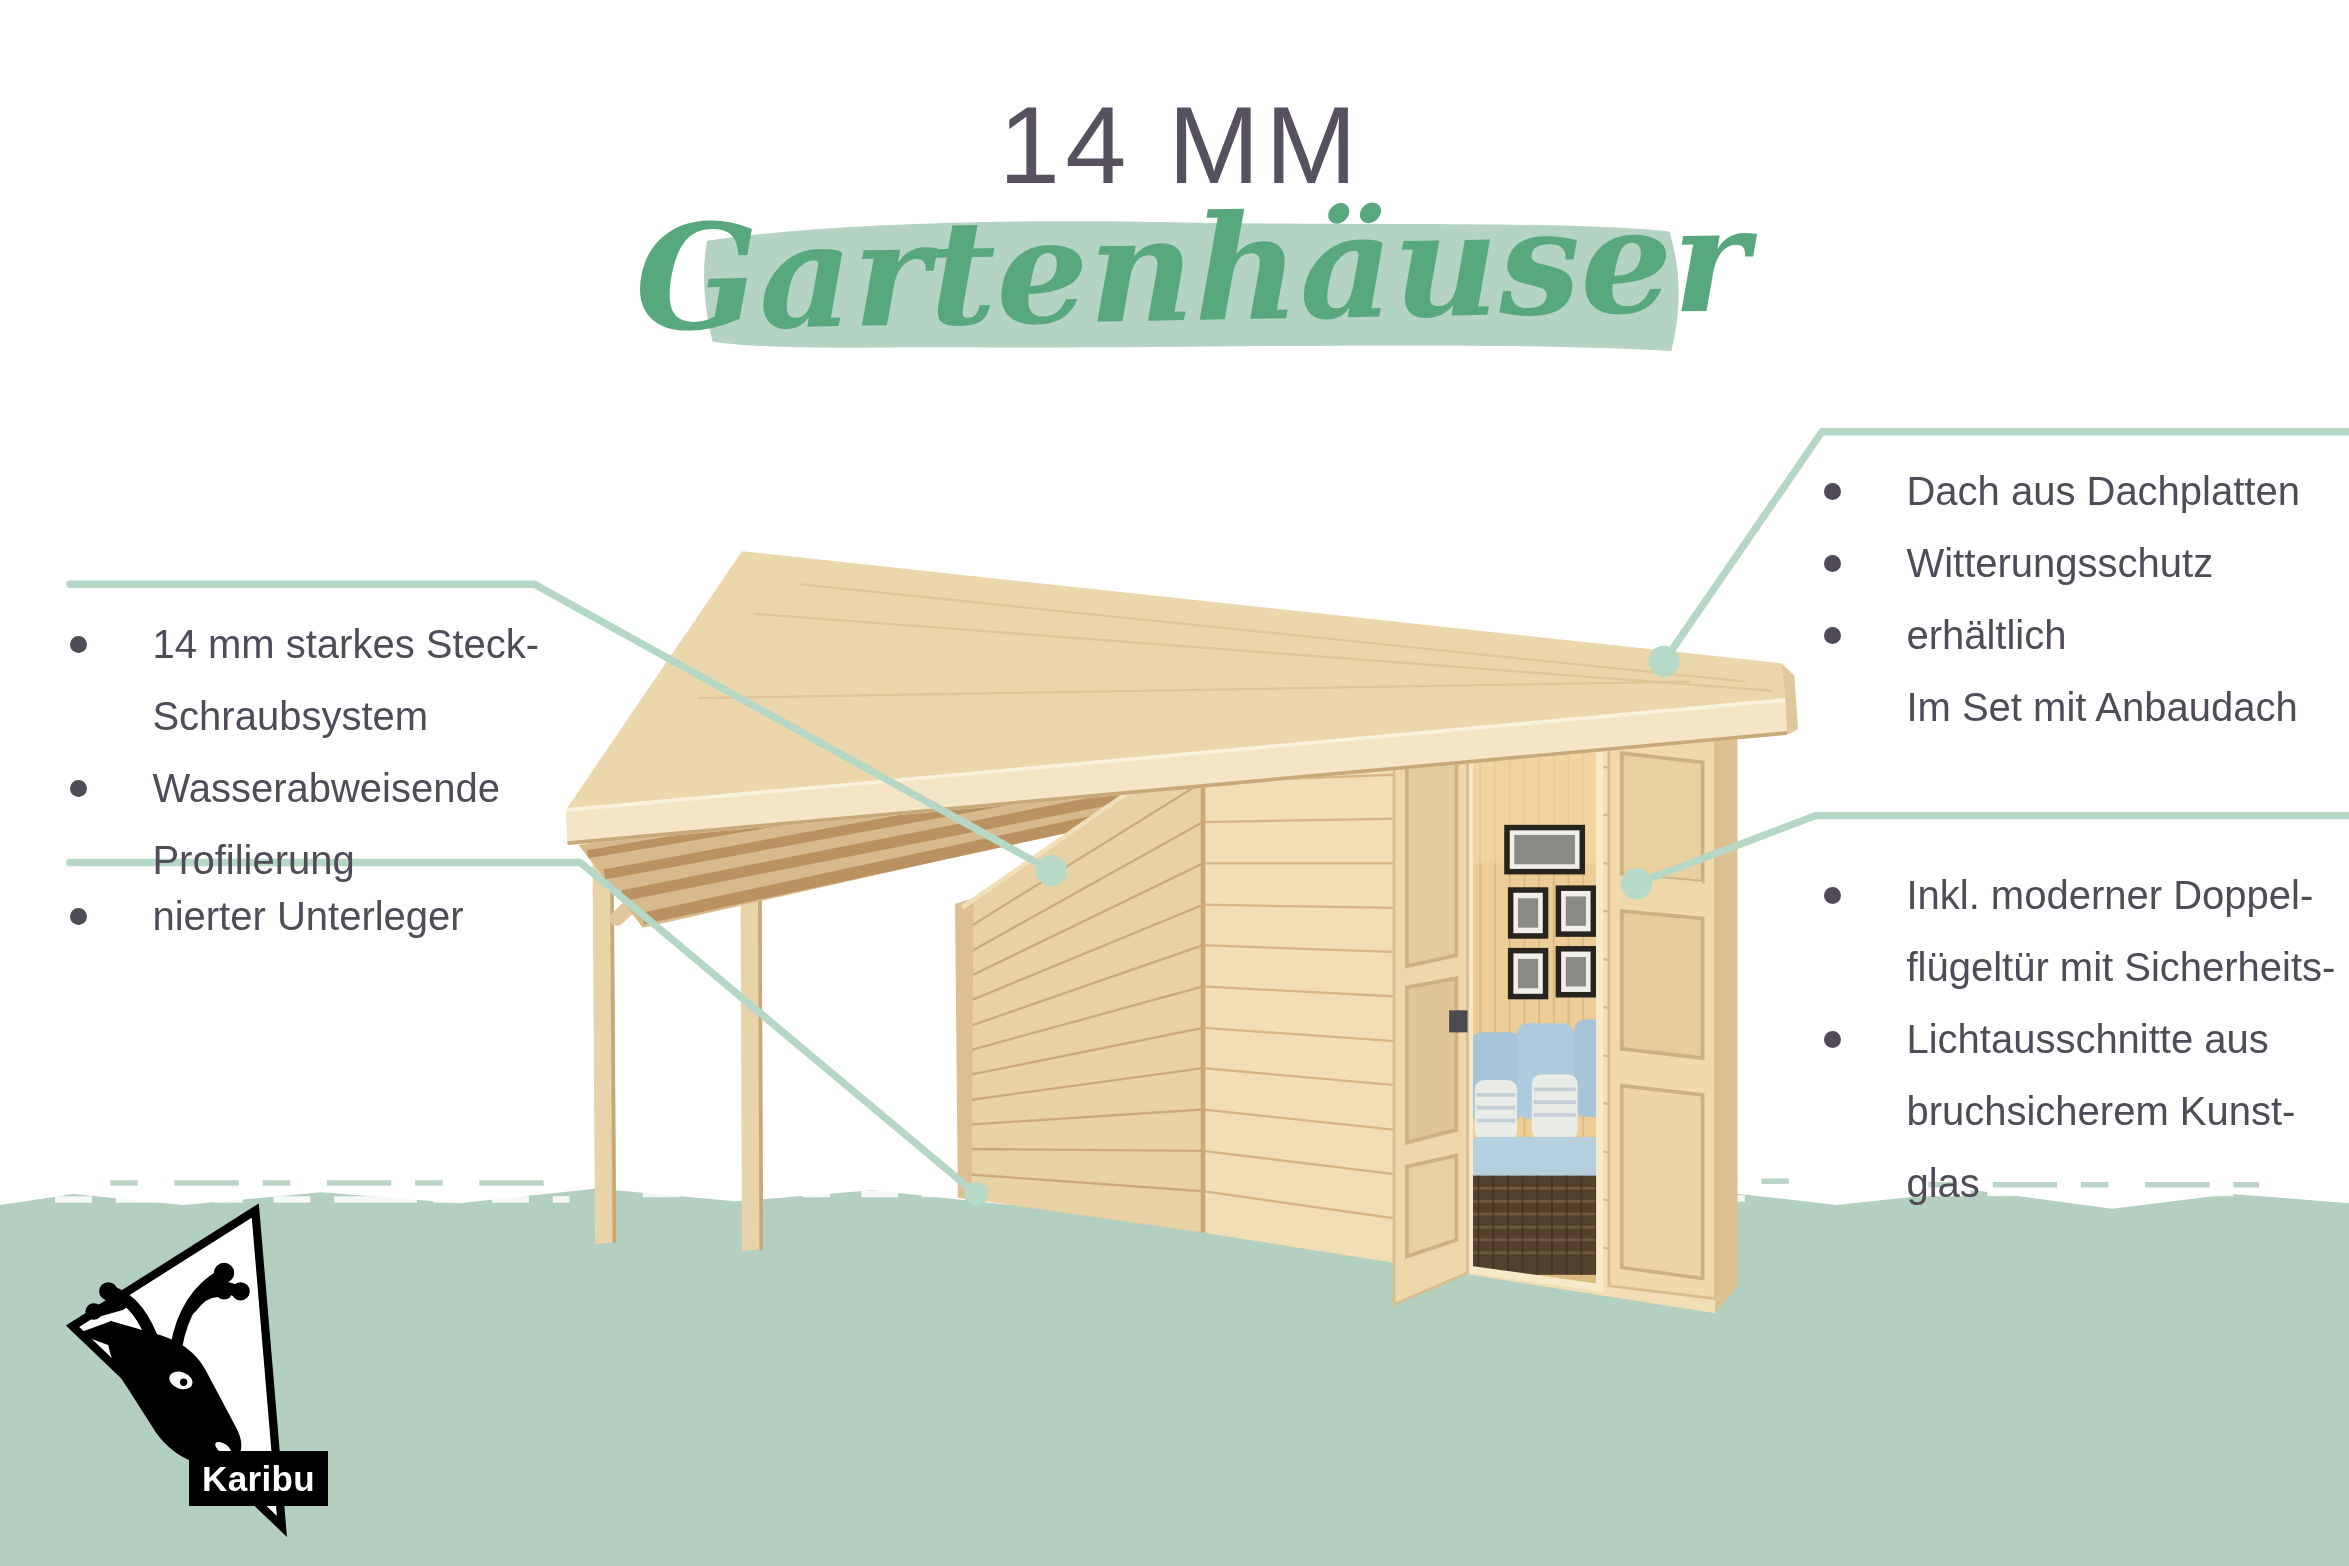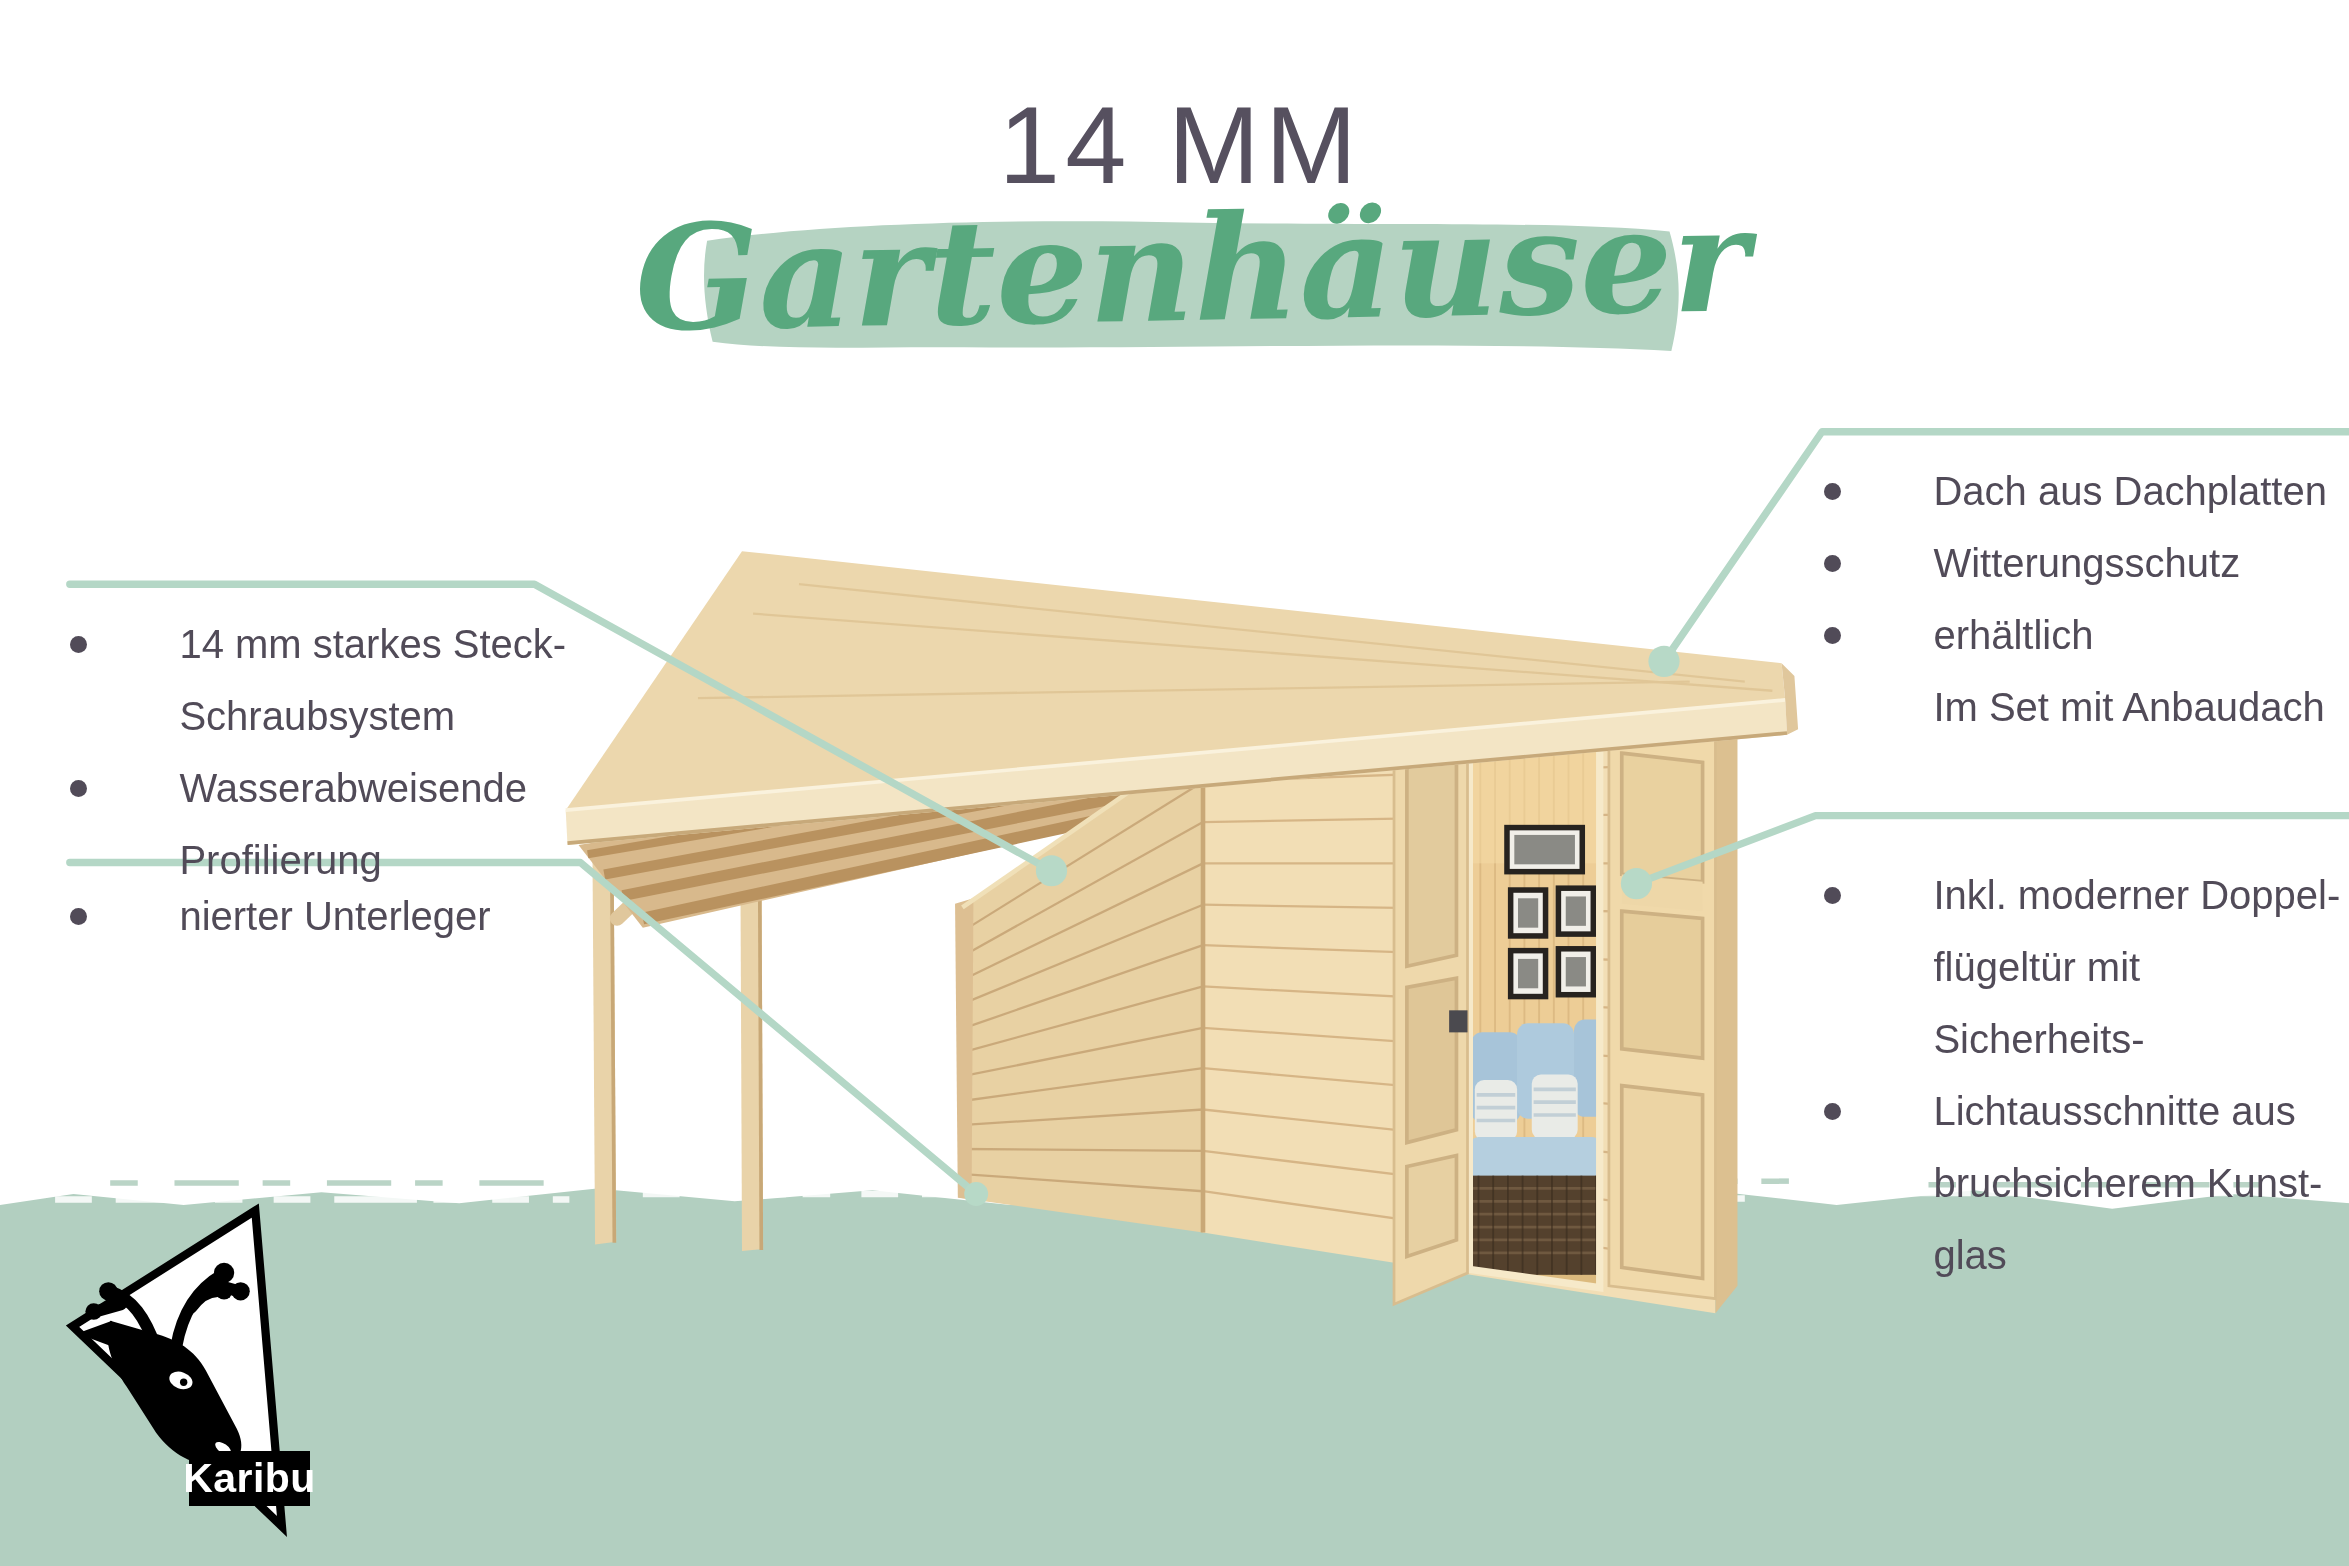--- a/index.html
+++ b/index.html
@@ -16,32 +16,32 @@
     letter-spacing:0.05em;color:#56505f;font-weight:400;
   }
   .title-script{
     position:absolute;left:635px;top:191px;width:1102px;
     text-align:center;font-size:145px;line-height:156px;
     font-family:"DejaVu Serif", serif;font-style:italic;font-weight:bold;
     color:#58a87e;transform:rotate(-1deg);
   }
 
   .feature-list{position:absolute;color:#514b58;font-size:40px;line-height:72px;}
-  .feature-item{display:flex;align-items:flex-start;gap:27px;}
+  .feature-item{display:flex;align-items:flex-start;}
   .bullet-dot{width:17.4px;height:17.4px;border-radius:50%;background:#514b58;margin-top:27.5px;flex:none;}
   .feature-text{margin-left:65px;}
   #list-left-top{left:70px;top:608px;width:588px;}
   #list-left-bottom{left:70px;top:880px;width:588px;}
   #list-right-top{left:1824px;top:455px;width:523px;}
   #list-right-bottom{left:1824px;top:859px;width:523px;}
 
   .brand-box{
-    position:absolute;left:189px;top:1451px;width:121px;height:55px;
+    position:absolute;left:189px;top:1451px;width:139px;height:55px;
     background:#000;color:#fff;display:flex;align-items:center;justify-content:center;
-    font-size:41px;font-weight:bold;letter-spacing:0.01em;
+    font-size:35px;font-weight:bold;letter-spacing:0.01em;
   }
 </style>
 </head>
 <body>
 
 <svg id="scene" viewBox="0 0 2559 1706" xmlns="http://www.w3.org/2000/svg">
 
   <g>
     <polygon fill="#b2cfc0" points="0,1312 80,1300 200,1312 350,1298 500,1310 650,1294 800,1308 950,1296 1100,1312 1250,1298 1400,1310 1550,1294 1700,1308 1850,1295 2000,1312 2150,1296 2300,1316 2430,1300 2559,1310 2559,1706 0,1706"></polygon>
     <g stroke="#ffffff" stroke-width="7" opacity="0.85" stroke-dasharray="40 26 90 18 30 34">

